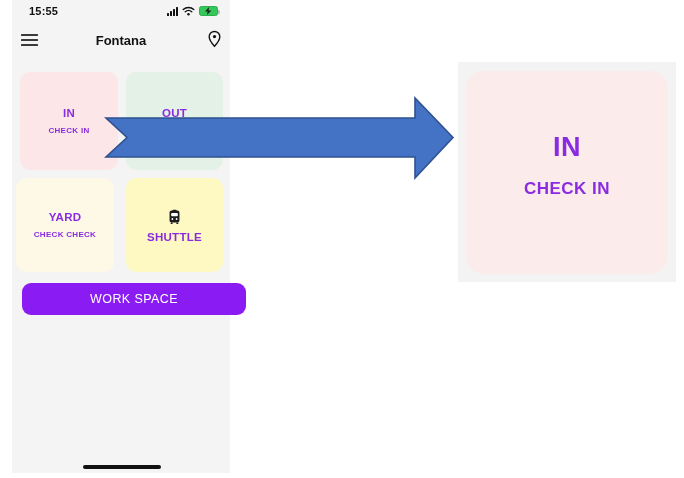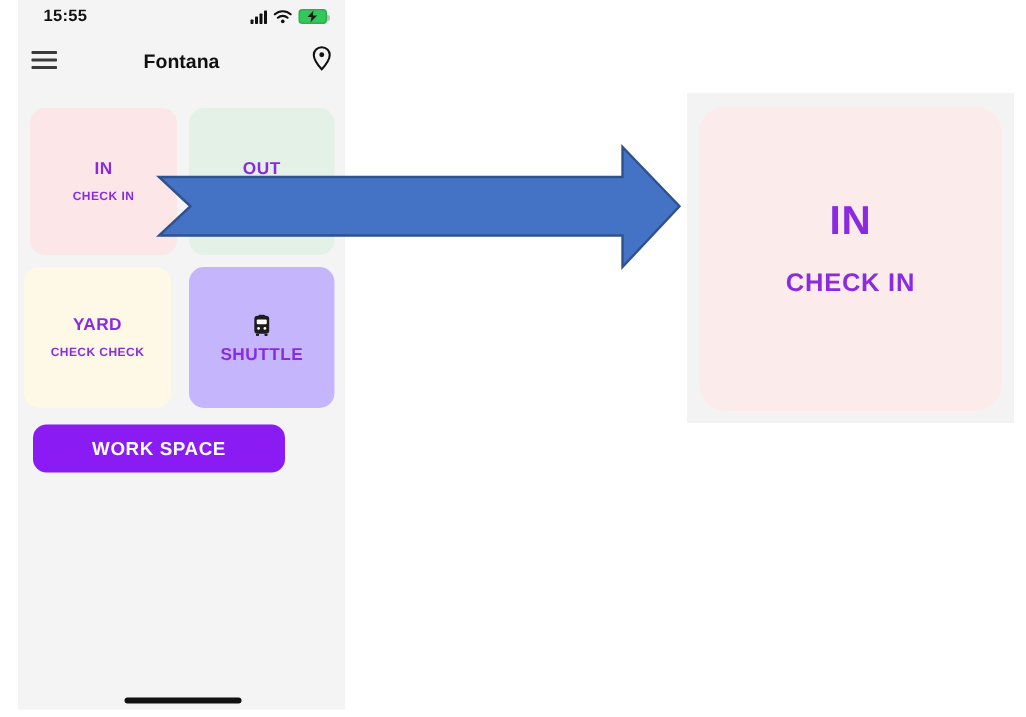--- a/index.html
+++ b/index.html
@@ -25,25 +25,25 @@
   .hamburger i { display:block; width:17px; height:2.2px; background:#3a3a3a; margin-bottom:2.6px; border-radius:.5px; }
   .header-title { position:absolute; left:0; right:0; top:7px; text-align:center; font-size:13px; font-weight:bold; color:#111; }
   .location-btn { position:absolute; right:7px; top:4px; width:16px; height:20px; cursor:pointer; }
 
   .grid-card { position:absolute; border-radius:10px; display:flex; flex-direction:column; align-items:center; justify-content:center; cursor:pointer; }
   .card-title { font-size:11.5px; font-weight:bold; color:#8a2be2; letter-spacing:.3px; }
   .card-sub { font-size:8px; font-weight:bold; color:#8a2be2; letter-spacing:.3px; margin-top:7px; min-height:9px; }
   .card-in     { left:8px;   top:72px;  width:98px; height:98px; background:#fce6e8; }
   .card-out    { left:114px; top:72px;  width:97px; height:98px; background:#e3f1e6; }
   .card-yard   { left:4px;   top:178px; width:98px; height:94px; background:#fdf9e6; }
-  .card-shuttle{ left:114px; top:178px; width:97px; height:94px; background:#c4b5fd; }
+  .card-shuttle{ left:114px; top:178px; width:97px; height:94px; background:#fef9c3; }
   .bus-wrap { width:17px; height:17px; margin-bottom:6px; }
 
-  .workspace-btn { position:absolute; left:10px; top:283px; width:168px; height:32px; background:#8a1bf2;
-                   border:none; border-radius:9px; color:#fff; font-size:12.5px; font-weight:700;
+  .workspace-btn { position:absolute; left:10px; top:283px; width:224px; height:32px; background:#8a1bf2;
+                   border:none; border-radius:9px; color:#fff; font-size:12.5px; font-weight:400;
                    letter-spacing:.4px; font-family:"Liberation Sans", sans-serif; cursor:pointer; }
 
   .home-indicator { position:absolute; left:71px; top:465px; width:78px; height:3.5px; background:#111; border-radius:2px; cursor:pointer; }
 
   
   .arrow-overlay { position:absolute; left:0; top:0; width:684px; height:478px; pointer-events:none; }
 
   
   .zoom-frame { position:absolute; left:458px; top:62px; width:218px; height:220px; background:#f3f3f3; }
   .zoom-card  { position:absolute; left:8px; top:9px; width:202px; height:203px; background:#fcebeb;

